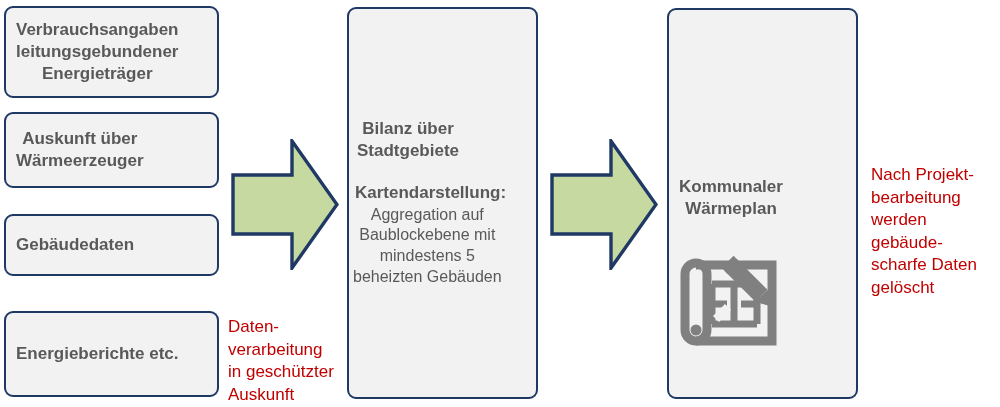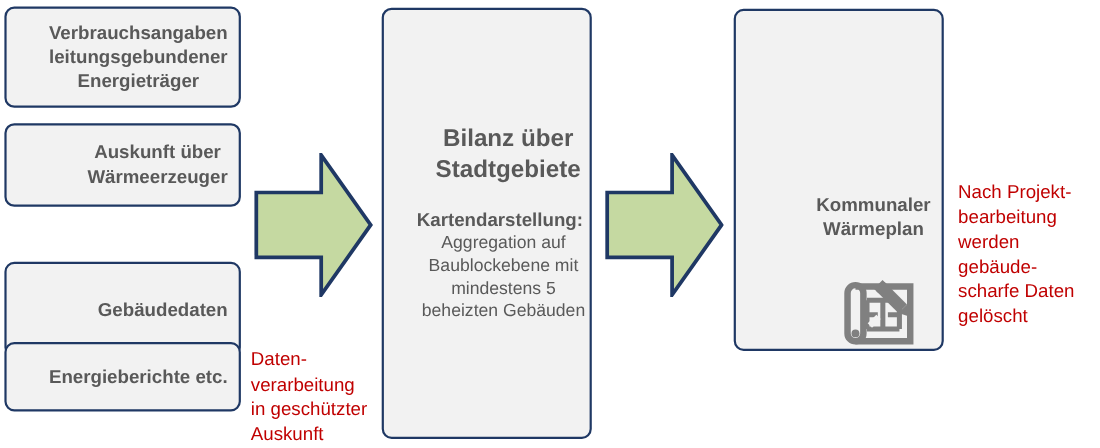--- a/index.html
+++ b/index.html
@@ -20,52 +20,52 @@
 
   
   .box {
     position: absolute;
     box-sizing: border-box;
     background: #f2f2f2;
     border: 2px solid #1f3864;
     border-radius: 9px;
     display: flex;
     flex-direction: column;
-    align-items: flex-end;
+    align-items: flex-start;
     justify-content: center;
     text-align: center;
     color: #595959;
   }
   .box-label {
     font-weight: bold;
     font-size: 17px;
     line-height: 1.28;
     color: #595959;
     padding: 0 10px;
     white-space: pre-line;
   }
 
   
   .src-box { left: 4px; width: 215px; }
   #src-1 { top: 6px;   height: 92px; }
   #src-2 { top: 112px; height: 76px; }
-  #src-3 { top: 214px; height: 87px; margin-top: 24px; }
-  #src-4 { top: 311px; height: 63px; }
+  #src-3 { top: 214px; height: 62px; }
+  #src-4 { top: 311px; height: 86px; }
 
   
   #center-box {
     left: 347px;
     top: 7px;
     width: 191px;
     height: 392px;
     justify-content: center;
   }
   .center-head {
     font-weight: bold;
-    font-size: 22px;
+    font-size: 17px;
     line-height: 1.3;
     color: #595959;
     white-space: pre-line;
     padding: 0 8px;
   }
   .center-gap { height: 20px; }
   .center-sub-head {
     font-weight: bold;
     font-size: 17px;
     line-height: 1.3;
@@ -79,21 +79,21 @@
     color: #595959;
     white-space: pre-line;
     padding: 0 4px;
   }
 
   
   #right-box {
     left: 667px;
     top: 8px;
     width: 191px;
-    height: 311px;
+    height: 391px;
     justify-content: flex-start;
   }
   #right-box .box-label {
     margin-top: 166px;
   }
   .blueprint-icon {
     margin-top: 32px;
     width: 116px;
     height: 100px;
   }

